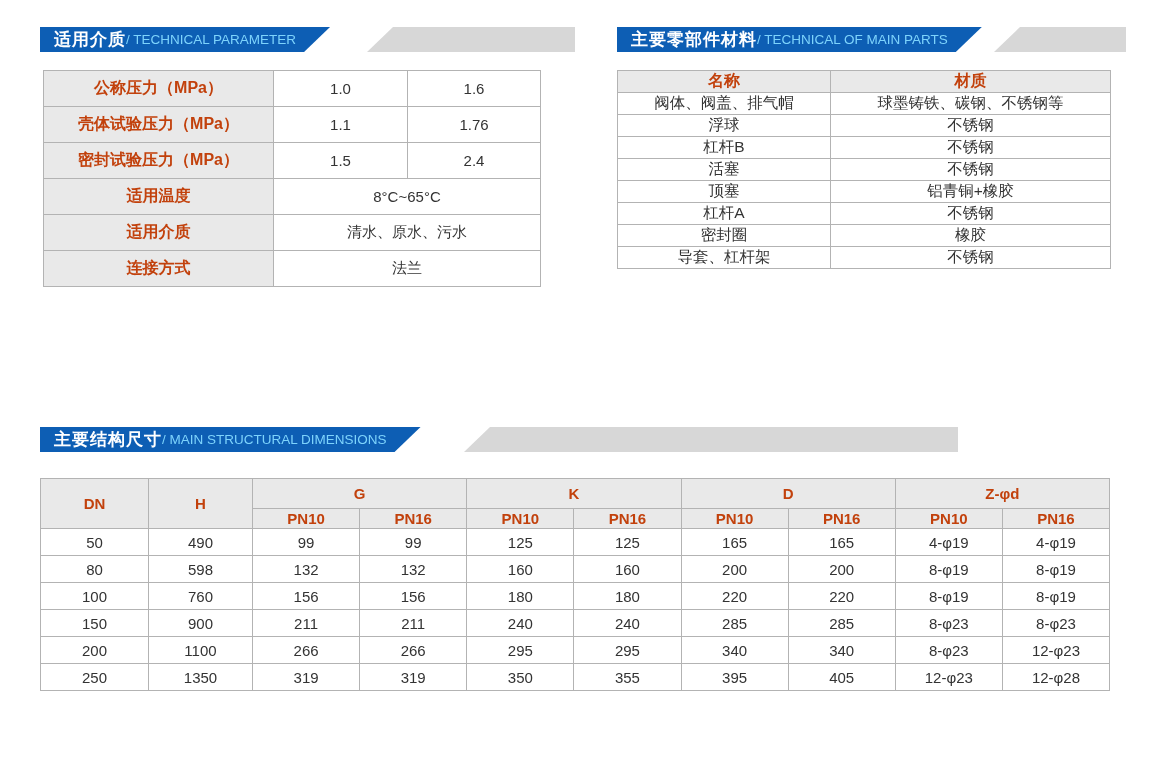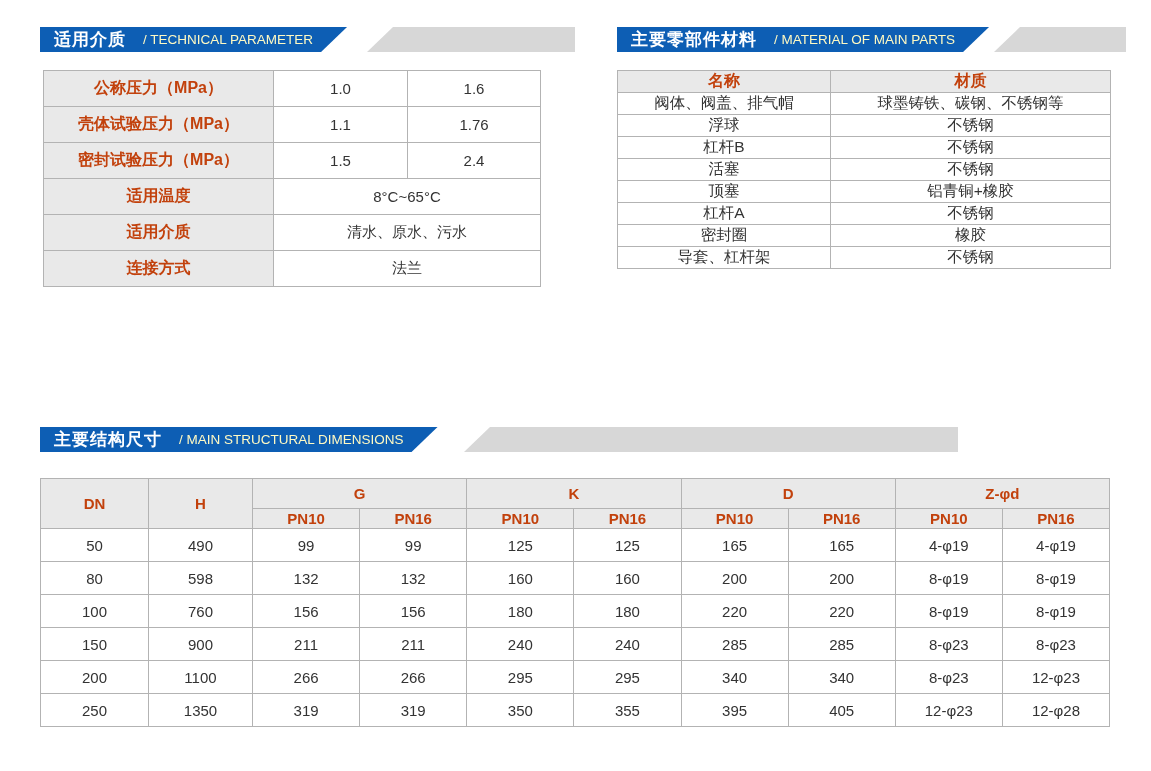--- a/index.html
+++ b/index.html
@@ -17,21 +17,21 @@
     clip-path: polygon(0 0, 100% 0, calc(100% - 26px) 100%, 0 100%);
     display:flex; align-items:center; padding-left:14px; box-sizing:border-box;
     white-space:nowrap;
   }
   .banner-gray {
     position:absolute; top:0; bottom:0; right:0; z-index:1;
     background:var(--tail);
     clip-path: polygon(26px 0, 100% 0, 100% 100%, 0 100%);
   }
   .banner-zh { color:#fff; font-weight:bold; font-size:17px; letter-spacing:1px; }
-  .banner-en { color:#fef9c3; font-size:13.5px; margin-left:17px; padding-right:34px; }
+  .banner-en { color:#7dd3fc; font-size:13.5px; margin-left:0; padding-right:34px; }
 
   
   table { border-collapse:collapse; table-layout:fixed; position:absolute; }
   td, th { border:1px solid #b3b3b3; text-align:center; vertical-align:middle;
            padding:0 4px; overflow:hidden; }
   .hdr { background:#e9e9e9; font-weight:bold; font-size:16px; color:#c2410c; }
   .val { background:#ffffff; font-weight:normal; font-size:15px; color:#333; }
 
   
   #tech-table { left:43px; top:70px; width:497px; }
@@ -39,21 +39,21 @@
 
   
   #mat-table { left:617px; top:70px; width:493px; }
   #mat-table tr { height:20px; }
   #mat-table td.val { font-size:15.5px; }
 
   
   #dim-table { left:40px; top:478px; width:1070px; }
   #dim-table tr.group-row { height:30px; }
   #dim-table tr.sub-row { height:20px; }
-  #dim-table tr.data-row { height:33px; }
+  #dim-table tr.data-row { height:27px; }
   #dim-table .hdr { font-size:15px; }
 </style>
 </head>
 <body>
 
 <div class="page" style="--accent: #0d5eb4; --tail: #d7d7d7;">
 
   <div class="banner" style="left:40px; top:27px; width:535px;">
     <div class="banner-gray" style="left:327px;"></div>
     <div class="banner-blue">
@@ -95,21 +95,21 @@
           <td class="hdr">连接方式</td>
           <td class="val" colspan="2">法兰</td>
         </tr>
       </tbody>
   </table>
 
   <div class="banner" style="left:617px; top:27px; width:493px;padding-left:16px;">
     <div class="banner-gray" style="left:377px;"></div>
     <div class="banner-blue">
       <span class="banner-zh">主要零部件材料</span>
-      <span class="banner-en">/ MATERIAL OF MAIN PARTS</span>
+      <span class="banner-en">/ TECHNICAL OF MAIN PARTS</span>
     </div>
   </div>
   <table id="mat-table">
     <colgroup>
         <col style="width:213px">
         <col style="width:280px">
       </colgroup>
     <tbody id="mat-body">
         <tr>
           <td class="hdr">名称</td>

